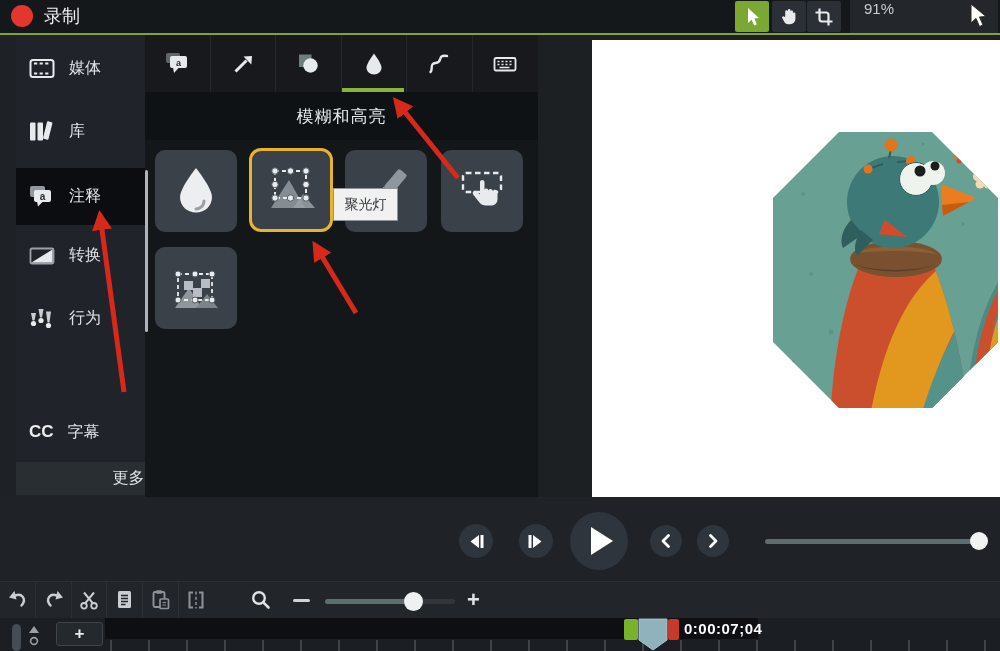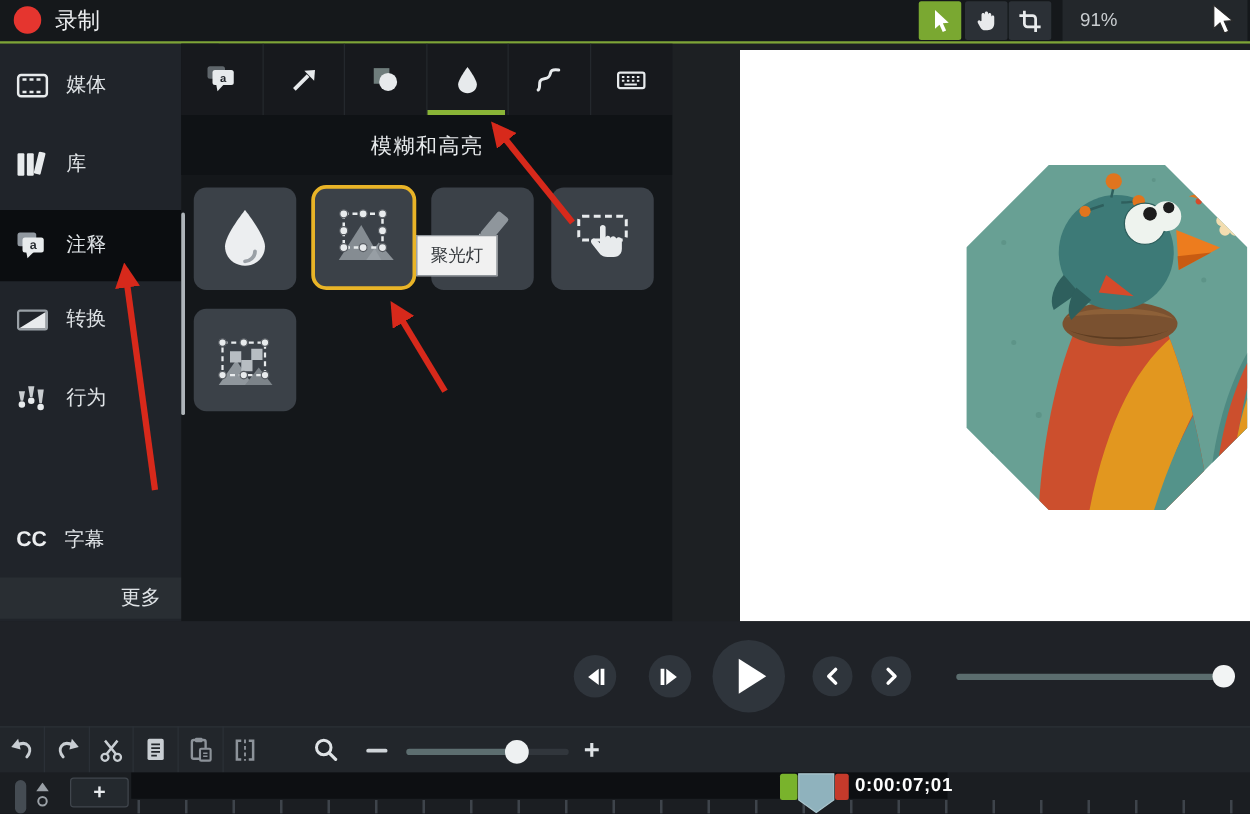--- a/index.html
+++ b/index.html
@@ -9,25 +9,25 @@
   .abs{position:absolute;}
 
   
   .topbar{left:0;top:0;width:1000px;height:33px;background:#15181b;}
   .accent-line{left:0;top:33px;width:1000px;height:2px;background:#7ea437;}
   .rec-dot{left:11px;top:5px;width:22px;height:22px;border-radius:50%;background:#e5352f;}
   .rec-label{left:44px;top:4px;font-size:18px;color:#eceef0;}
   .top-btn{top:1px;width:34px;height:31px;display:flex;align-items:center;justify-content:center;border-radius:2px;}
   .top-btn.sel{background:#7aa831;}
   .top-btn.plain{background:#2b3036;}
-  .zoom-region{left:850px;top:0;width:148px;height:33px;background:#23272b;display:flex;align-items:center;}
+  .zoom-region{left:850px;top:0;width:148px;height:33px;background:#23272b;display:flex;}
   .zoom-text{margin-left:14px;font-size:15px;color:#c9cdd0;}
 
   
-  .sidebar{left:0;top:35px;width:175px;height:462px;background:#20242a;}
+  .sidebar{left:16px;top:35px;width:175px;height:462px;background:#20242a;}
   .side-item{position:absolute;left:0;width:145px;height:44px;display:flex;align-items:center;padding-left:13px;box-sizing:border-box;gap:14px;}
   .side-item .lbl{font-size:16px;color:#dfe3e6;}
   .side-item.selected{height:57px;background:#0b0d10;}
   .more-bar{position:absolute;left:0;top:427px;width:145px;height:33px;background:#292e33;
             display:flex;align-items:center;justify-content:center;font-size:16px;color:#dfe3e6;padding-left:40px;}
   .side-scroll{left:145px;top:170px;width:3px;height:162px;background:#aeb4b9;border-radius:2px;z-index:5;}
 
   
   .panel{left:145px;top:35px;width:393px;height:462px;background:#14171a;}
   .tabbar{position:absolute;left:0;top:0;width:393px;height:57px;background:#17191d;display:flex;}
@@ -478,21 +478,21 @@
         <div class="tick" style="left: 870px;"></div>
         <div class="tick" style="left: 908px;"></div>
         <div class="tick" style="left: 946px;"></div>
         <div class="tick" style="left: 984px;"></div>
       </div>
     <div class="ph-green"></div>
     <svg class="ph-head" width="32" height="33">
       <polygon points="2,1 30,1 30,22 16,32 2,22" fill="#8fb2bd" stroke="#a9c4cc" stroke-width="1"></polygon>
     </svg>
     <div class="ph-red"></div>
-    <div class="tl-timecode">0:00:07;01</div>
+    <div class="tl-timecode">0:00:07;04</div>
   </div>
 
   <svg class="abs overlay" width="1000" height="651">
     <defs>
       <marker id="ah" viewBox="0 0 10 10" refX="7.5" refY="5" markerWidth="4" markerHeight="4" orient="auto">
         <path d="M0 0 L10 5 L0 10 Z" fill="#d7291b"></path>
       </marker>
     </defs>
     <line x1="124" y1="392" x2="100" y2="215" stroke="#d7291b" stroke-width="5" marker-end="url(#ah)"></line>
     <line x1="458" y1="178" x2="396" y2="101" stroke="#d7291b" stroke-width="5" marker-end="url(#ah)"></line>

